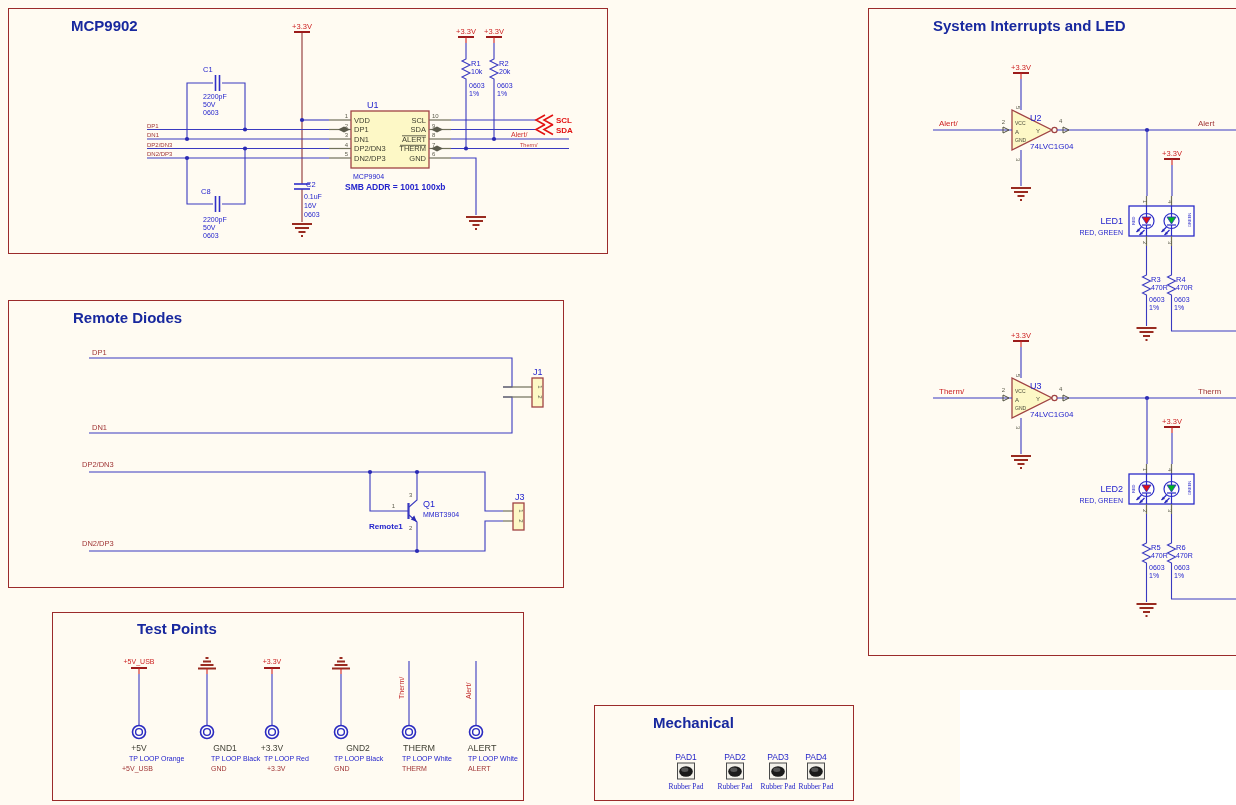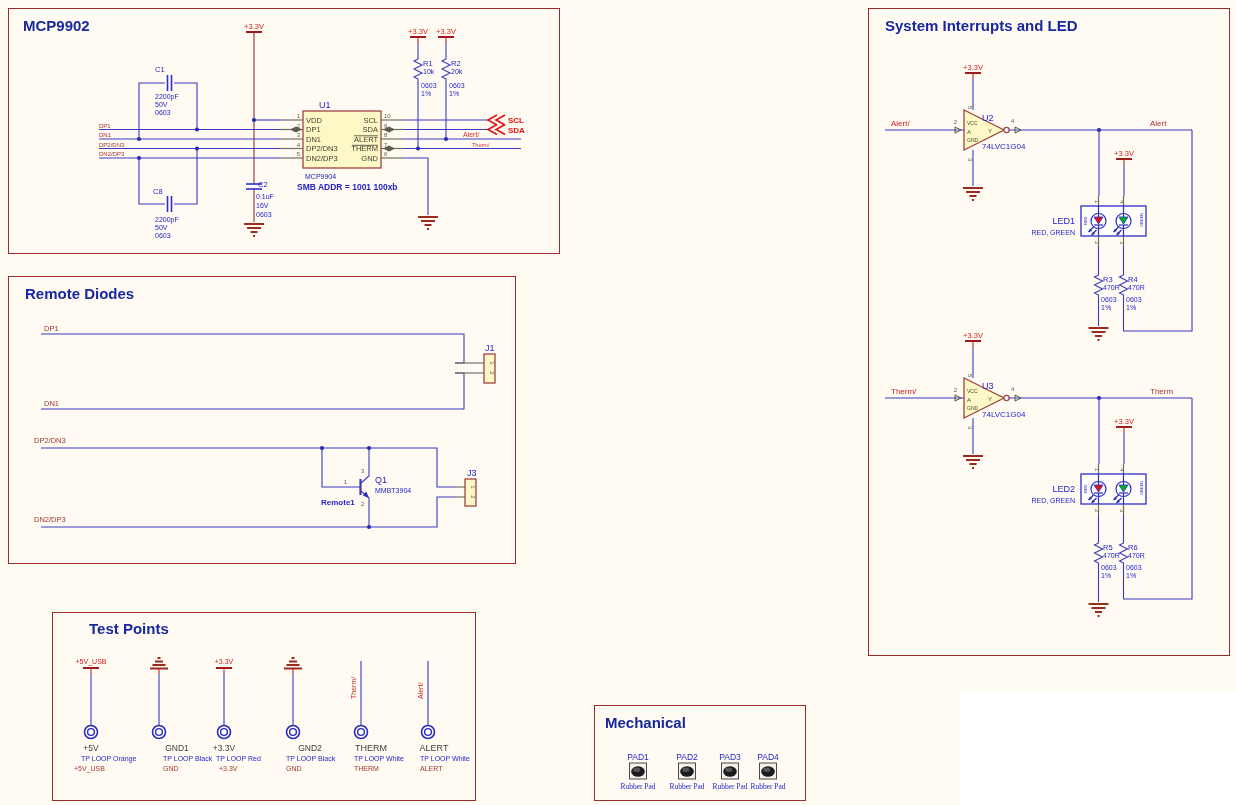--- a/index.html
+++ b/index.html
@@ -1,18 +1,18 @@
 <!DOCTYPE html>
 <html><head>
 <meta charset="utf-8">
 <style>
   html,body{margin:0;padding:0;background:#fff;}
   .sheet{position:relative;width:1236px;height:805px;background:#FFFBF2;overflow:hidden;
          font-family:"Liberation Sans",sans-serif;}
-  .box{position:absolute;border:1px solid #9B2B2B;background:transparent;}
+  .box{position:absolute;border:1px solid #9B2B2B;background:transparent;padding-left:48px;}
   .white-patch{position:absolute;left:960px;top:690px;width:276px;height:115px;background:#FFFFFF;}
   svg{display:block;}
   text{font-family:"Liberation Sans",sans-serif;}
   .tnavy{font-size:15px;font-weight:bold;fill:#18289E;}
   .tblue{fill:#2424CC;}
   .tblue75{fill:#2424CC;font-size:7.5px;}
   .tblue7{fill:#2424CC;font-size:7px;}
   .tblue9{fill:#2424CC;font-size:9px;}
   .tbold{font-weight:bold;}
   .tdred{fill:#A03636;}
@@ -187,21 +187,21 @@
           <circle class="dot" cx="188" cy="120.5" r="2.1"></circle>
     <circle class="dot" cx="130" cy="130" r="2.1"></circle>
           <circle class="dot" cx="188" cy="139.5" r="2.1"></circle>
     <circle class="dot" cx="130" cy="149" r="2.1"></circle>
           <circle class="dot" cx="409" cy="139.5" r="2.1"></circle>
     <circle class="dot" cx="437" cy="130" r="2.1"></circle>
   </g>
 </svg>
 </div>
 
-<div class="box" style="left:8px;top:276px;width:506px;height:286px">
+<div class="box" style="left:8px;top:300px;width:506px;height:286px">
 <svg width="506" height="286" viewBox="0 0 506 286">
   <text class="tnavy" x="16" y="22">Remote Diodes</text>
 
   <text class="tdred" font-size="7.5" x="35" y="54">DP1</text>
   <path class="wire" d="M32,57 H455 V86 H446"></path>
   <text class="tdred" font-size="7.5" x="35" y="129">DN1</text>
   <path class="wire" d="M32,132 H455 V96 H446"></path>
 
   <g>
     <line class="stub" x1="446" y1="86" x2="475" y2="86"></line>

